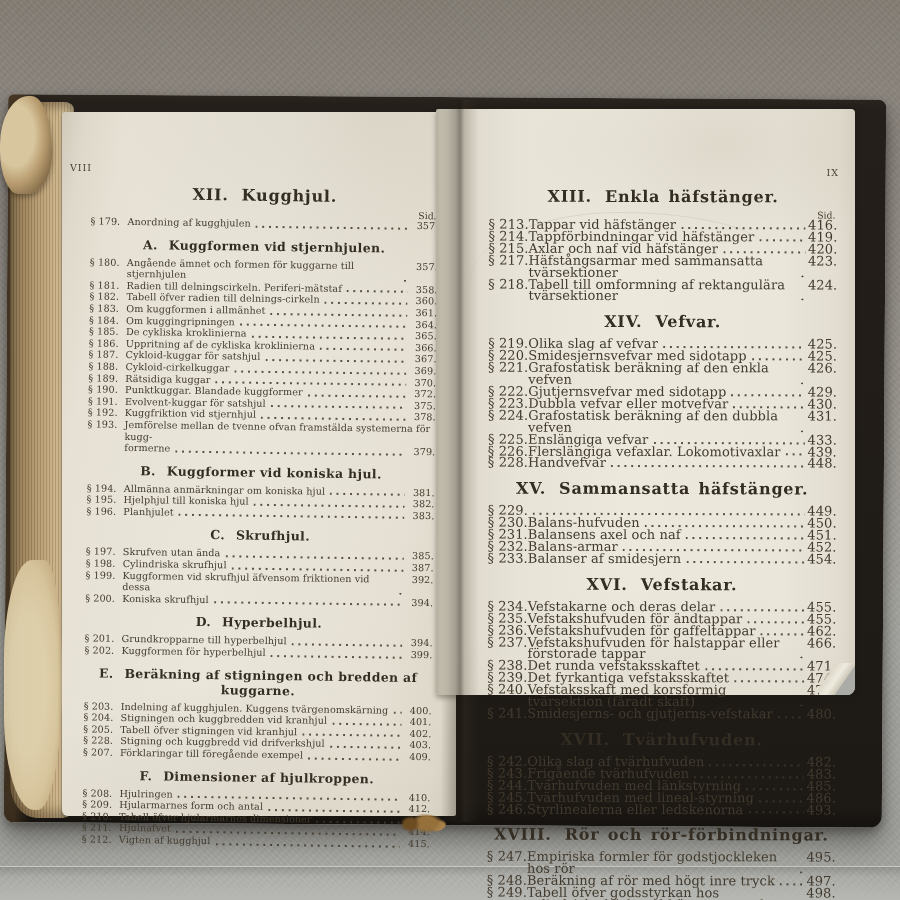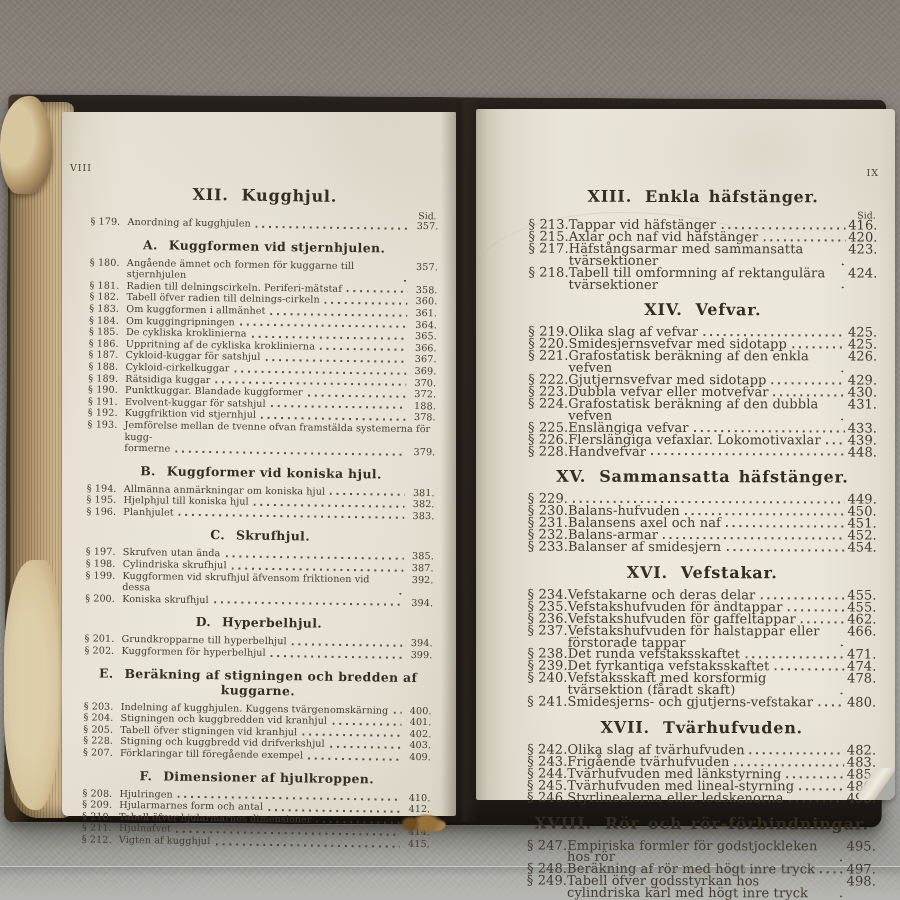--- a/index.html
+++ b/index.html
@@ -64,21 +64,21 @@
   .page-left{
     left:62px; top:112px; width:394px; height:704px;
     background:
       radial-gradient(120% 55% at 80% 0%, rgba(125,115,92,.12), transparent 55%),
       radial-gradient(100% 40% at 40% 105%, rgba(115,105,84,.14), transparent 60%),
       linear-gradient(100deg, var(--paper-shade) 0%, #ded9ca 5%, #e6e1d4 13%, #eae6da 45%, #e5e0d3 80%, #dcd7c8 94%, #d0cabb 100%);
     border-radius:3px 1px 2px 6px;
     box-shadow:0 3px 4px rgba(30,25,18,.35);
   }
   .page-right{
-    left:476px; top:109px; width:419px; height:691px;
+    left:436px; top:109px; width:419px; height:586px;
     background:
       radial-gradient(65% 28% at 68% 6%, rgba(138,128,104,.14), transparent 70%),
       radial-gradient(90% 35% at 55% 102%, rgba(120,110,88,.10), transparent 60%),
       linear-gradient(90deg, #b5b0a0 0, #cfcaba 12px, #dfdacd 34px, #e7e3d6 80px, #ece8dc 45%, #eae6da 82%, #e2ddd0 96%, #d8d3c5 100%);
     border-radius:2px 4px 8px 2px;
     box-shadow:0 3px 5px rgba(30,25,18,.35);
   }
   .gutter{
     position:absolute; left:441px; top:100px; width:38px; height:722px; z-index:4; pointer-events:none;
     background:linear-gradient(90deg, rgba(40,33,24,0) 0%, rgba(40,33,24,.28) 38%, rgba(30,24,16,.45) 50%, rgba(70,62,48,.22) 62%, rgba(70,62,48,0) 100%);
@@ -217,21 +217,21 @@
       <div class="row">
         <span class="n">§ 190.</span>
         <span class="t">Punktkuggar.  Blandade kuggformer</span>
         <span class="lead"></span>
         <span class="p">372.</span>
       </div>
       <div class="row">
         <span class="n">§ 191.</span>
         <span class="t">Evolvent-kuggar för satshjul</span>
         <span class="lead"></span>
-        <span class="p">188.</span>
+        <span class="p">375.</span>
       </div>
       <div class="row">
         <span class="n">§ 192.</span>
         <span class="t">Kuggfriktion vid stjernhjul</span>
         <span class="lead"></span>
         <span class="p">378.</span>
       </div>
       <div class="row nolead">
         <span class="n">§ 193.</span>
         <span class="t">Jemförelse mellan de tvenne ofvan framstälda systemerna för kugg-</span>
@@ -369,20 +369,26 @@
   <div class="content" id="right-content">
       <div class="chapter"><span class="roman">XIII.</span><span class="ctext">Enkla häfstänger.</span></div>
       <div class="sid">Sid.</div>
       <div class="row">
         <span class="n">§ 213.</span>
         <span class="t">Tappar vid häfstänger</span>
         <span class="lead"></span>
         <span class="p">416.</span>
       </div>
       <div class="row">
+        <span class="n">§ 214.</span>
+        <span class="t">Tappförbindningar vid häfstänger</span>
+        <span class="lead"></span>
+        <span class="p">419.</span>
+      </div>
+      <div class="row">
         <span class="n">§ 215.</span>
         <span class="t">Axlar och naf vid häfstänger</span>
         <span class="lead"></span>
         <span class="p">420.</span>
       </div>
       <div class="row">
         <span class="n">§ 217.</span>
         <span class="t">Häfstångsarmar med sammansatta tvärsektioner</span>
         <span class="lead"></span>
         <span class="p">423.</span>

